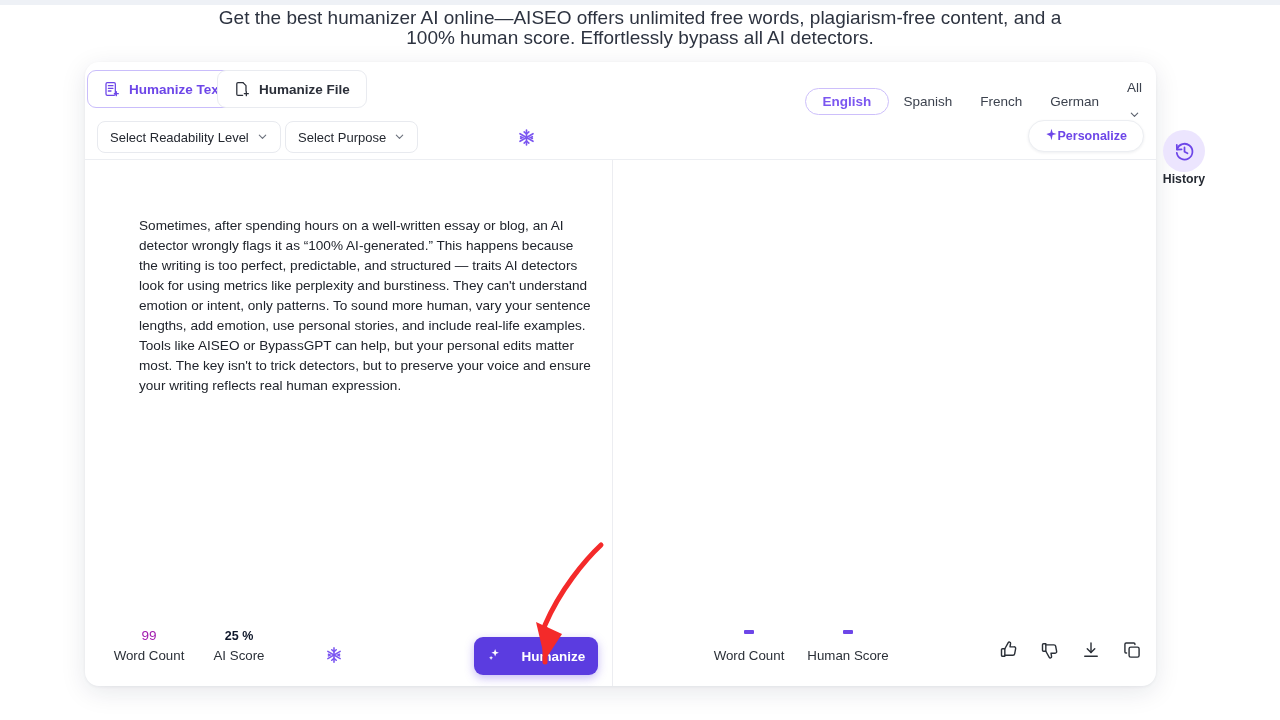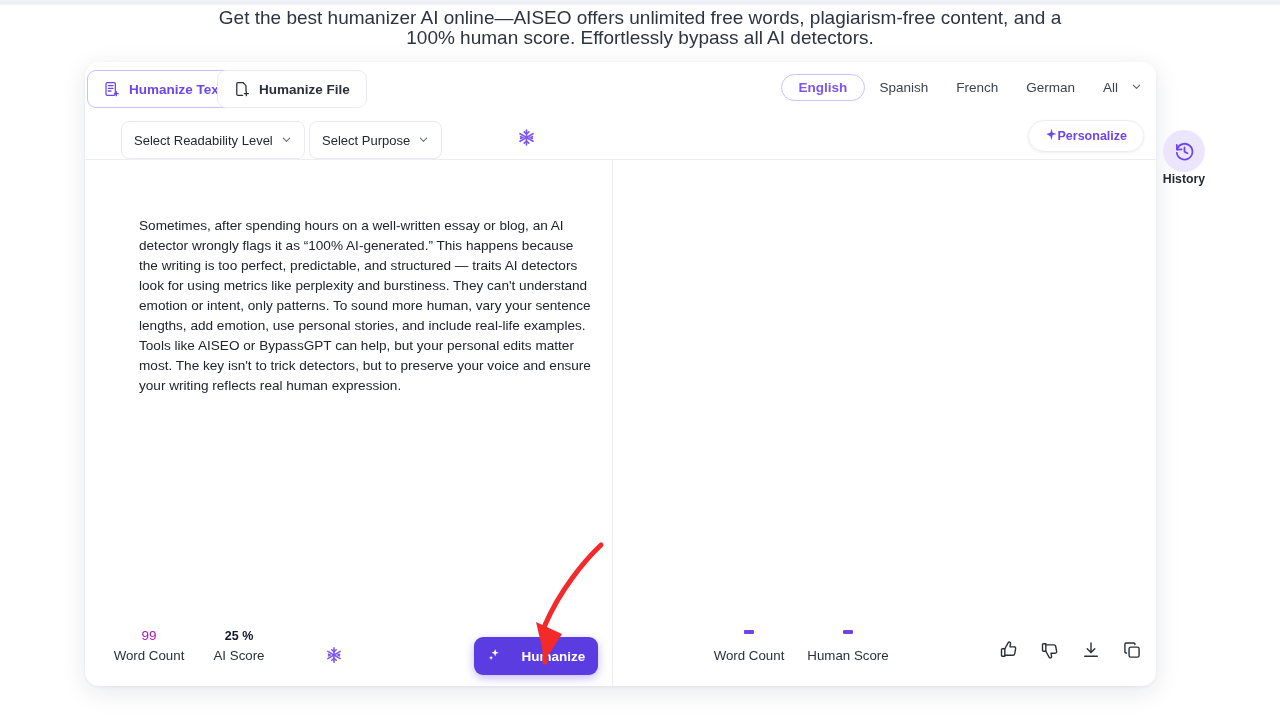--- a/index.html
+++ b/index.html
@@ -64,36 +64,35 @@
     font-size: 13.5px; color: #3c424e;
   }
   .lang {
     padding: 6px 14px; cursor: pointer; white-space: nowrap;
   }
   .lang.sel {
     color: #7b56f0; font-weight: 600;
     border: 1.3px solid #cdbffb; border-radius: 999px;
     padding: 5px 17px;
   }
-  .lang.all { display: flex; align-items: center; gap: 13px; padding-right: 6px;}
+  .lang.all { display: flex; align-items: center; gap: 13px; padding-right: 6px; flex-direction: column;}
 
   
   .toolbar {
     position: absolute; left: 0; top: 54px; width: 100%; height: 44px;
     border-bottom: 1px solid #eceef2;
   }
   .selbtn {
-    position: absolute; top: 5px; height: 38px;
+    position: absolute; top: 5px; height: 32px;
     display: flex; align-items: center; gap: 8px;
     padding: 0 12px;
     border: 1.2px solid #e8eaef; border-radius: 8px;
     background: #ffffff;
     font-size: 13px; color: #242830; font-weight: 500;
     cursor: pointer;
-    margin-left: 24px;
   }
   #sel-read { left: 12px; }
   #sel-purp { left: 200px; }
   .snow-tool { position: absolute; left: 432px; top: 12px; cursor: pointer; }
   .personalize {
     position: absolute; right: 12px; top: 4px; height: 32px;
     display: flex; align-items: center; 
     padding: 0 16px;
     border: 1.2px solid #eceef2; border-radius: 999px;
     background: #fff;

